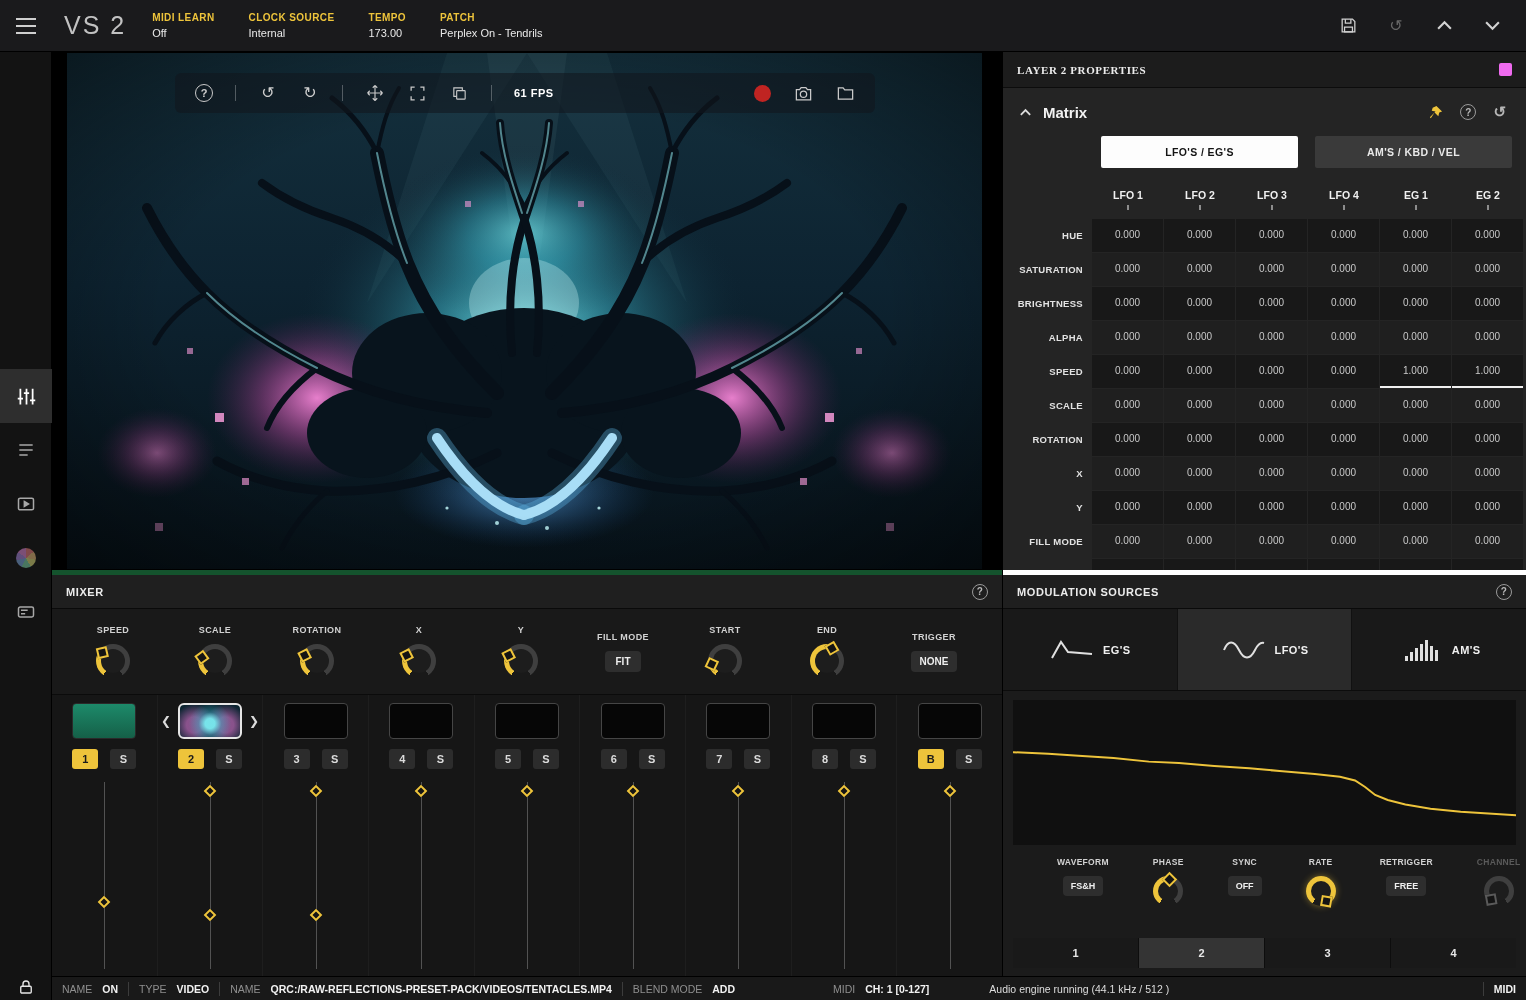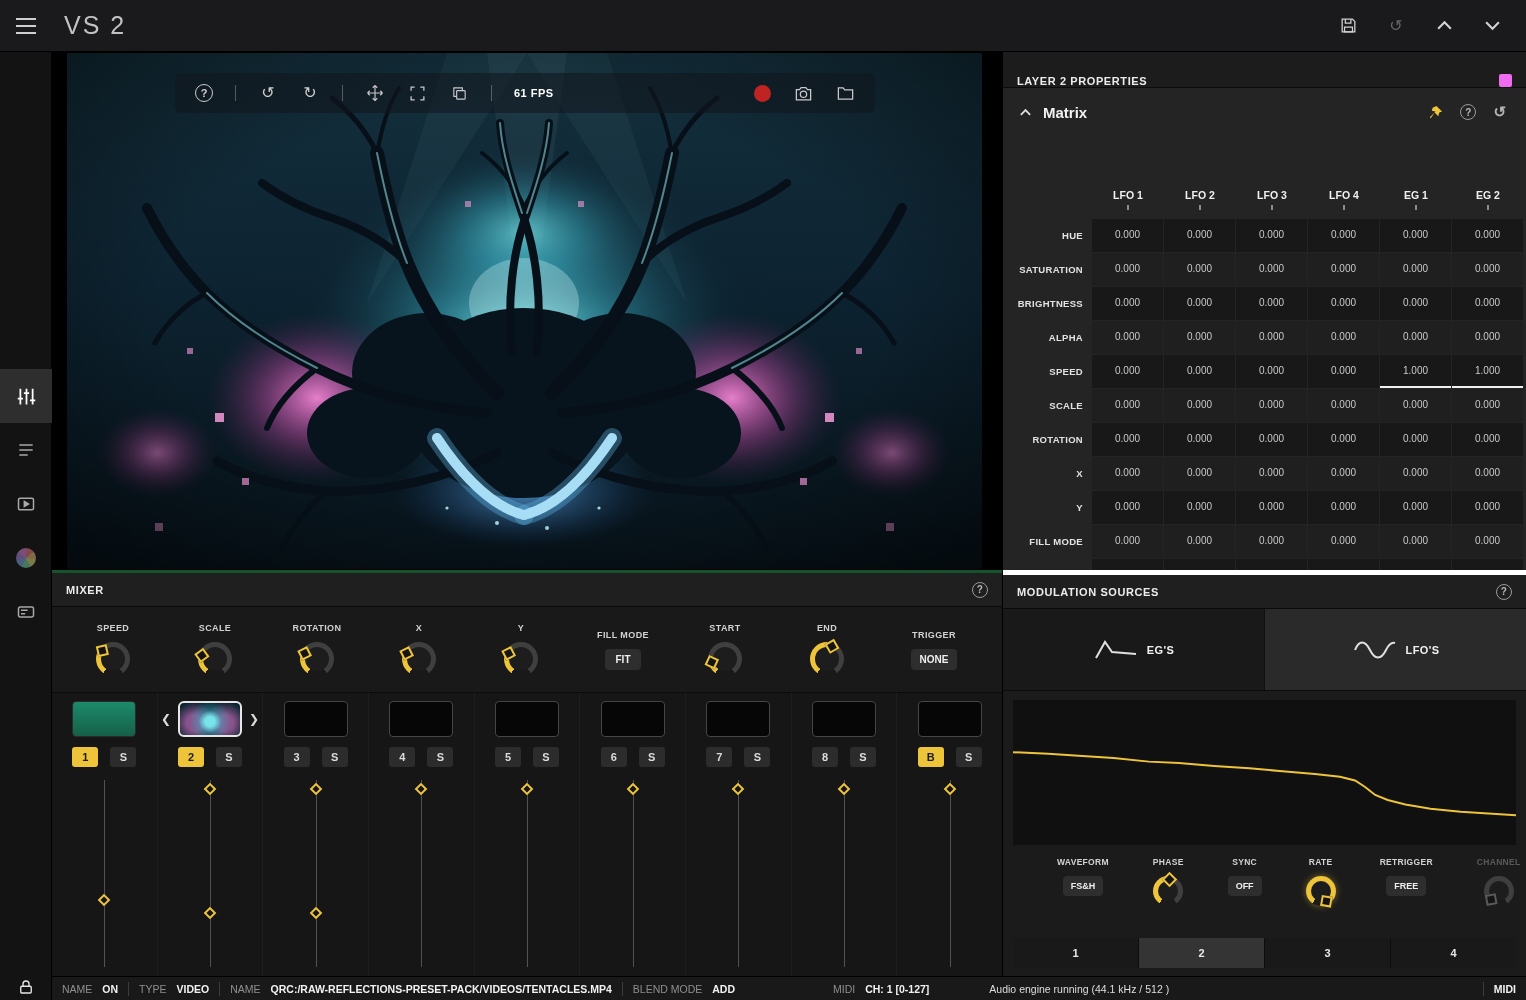--- a/index.html
+++ b/index.html
@@ -39,21 +39,21 @@
   .circ { width:18px; height:18px; border:1.5px solid #c9c9c9; border-radius:50%; font-size:11px; font-weight:700; }
   .fps { font-size:11px; font-weight:700; color:#fff; letter-spacing:.5px; white-space:nowrap; }
   .spacer { flex:1; }
   .record-dot { width:17px; height:17px; border-radius:50%; background:#c02422; cursor:pointer; }
 
   
   .panel-header { height:34px; display:flex; align-items:center; padding:0 14px; background:#1f1f1f; border-bottom:1px solid #0a0a0a; font-size:11px; font-weight:700; letter-spacing:.6px; color:#ececec; }
   .help-circle { margin-left:auto; width:16px; height:16px; border:1.5px solid #9a9a9a; border-radius:50%; color:#b9b9b9; font-size:10px; font-weight:700; display:flex; align-items:center; justify-content:center; cursor:pointer; }
 
   
-  .mixer { position:absolute; left:52px; top:570px; width:950px; height:406px; background:#161616; border-top:3px solid #14532d; }
+  .mixer { position:absolute; left:52px; top:570px; width:950px; height:406px; background:#161616; border-top:5px solid #14532d; }
   .mixer-controls { height:86px; display:flex; align-items:center; padding:0 10px; background:#191919; border-bottom:1px solid #0b0b0b; }
   .ctl { width:102px; display:flex; flex-direction:column; align-items:center; gap:9px; }
   .ctl:last-child { width:112px; }
   .ctl-label { font-size:9px; font-weight:700; color:#d2d2d2; letter-spacing:.4px; }
   .ctl-btn { min-width:36px; padding:5px 9px; background:#2e2e2e; border-radius:4px; font-size:10px; font-weight:700; color:#efefef; text-align:center; cursor:pointer; }
   .mixer-channels { height:286px; display:flex; }
   .chan { flex:1; display:flex; flex-direction:column; align-items:center; padding-top:8px; border-left:1px solid #1e1e1e; }
   .chan:first-child { border-left:none; }
   .thumb-wrap { position:relative; width:64px; height:36px; }
   .thumb { width:64px; height:36px; border-radius:4px; background:#060606; border:1px solid #454545; }
@@ -69,21 +69,21 @@
   .arrow.right { right:-17px; }
   .chan-btns { display:flex; gap:12px; margin-top:10px; }
   .num-btn,.s-btn { width:26px; height:20px; border-radius:3px; display:flex; align-items:center; justify-content:center; font-size:11px; font-weight:700; background:#2c2c2c; color:#dcdcdc; cursor:pointer; }
   .num-btn.on { background:var(--accent); color:#1b1b1b; }
   .slider { position:relative; flex:1; width:18px; margin:13px 0 12px; cursor:pointer; }
   .slider::before { content:''; position:absolute; left:50%; top:0; bottom:0; width:1px; background:#525252; }
   .fader-diamond { position:absolute; left:50%; width:9px; height:9px; background:#151515; border:2px solid var(--accent); transform:translate(-50%,-50%) rotate(45deg); }
 
   
   .right-panel { position:absolute; left:1002px; top:52px; width:524px; height:924px; background:#1e1e1e; border-left:1px solid #000; }
-  .layer-header { height:36px; display:flex; align-items:flex-end; padding:0 14px; font-size:11px; font-weight:700; letter-spacing:.6px; color:#ececec; background:#1c1c1c; border-bottom:1px solid #0c0c0c; }
+  .layer-header { height:36px; display:flex; align-items:center; padding:0 14px; font-size:11px; font-weight:700; letter-spacing:.6px; color:#ececec; background:#1c1c1c; border-bottom:1px solid #0c0c0c;font-family:Liberation Serif, serif; }
   .layer-color { margin-left:auto; width:13px; height:13px; border-radius:2px; background:#ef6bef; cursor:pointer; }
 
   .matrix-section { position:absolute; left:0; right:0; top:36px; height:482px; background:#242424; overflow:hidden; }
   .matrix-title { height:48px; display:flex; align-items:center; padding:0 16px; gap:11px; font-size:15px; font-weight:700; color:#f2f2f2; }
   .chev { display:flex; cursor:pointer; }
   .mt-icons { margin-left:auto; display:flex; align-items:center; gap:17px; padding-right:4px; }
   .mt-icons .pin { color:var(--accent); display:flex; cursor:pointer; }
   .reset-glyph { color:#b5b5b5; font-size:15px; cursor:pointer; }
   .matrix-tabs { display:flex; gap:17px; padding:0 14px 0 98px; height:32px; }
   .mx-tab { flex:1; display:flex; align-items:center; justify-content:center; font-size:10.5px; font-weight:700; letter-spacing:.4px; background:#3a3a3a; color:#e9e9e9; border-radius:2px; cursor:pointer; }
@@ -140,20 +140,38 @@
 
 <div class="app">
 
   <header class="topbar">
     <div class="hamburger">
         <i></i>
         <i></i>
         <i></i>
       </div>
     <div class="logo">VS 2</div>
+    <div class="tb-fields">
+        <div class="tb-field">
+          <div class="tb-label">MIDI LEARN</div>
+          <div class="tb-value">Off</div>
+        </div>
+        <div class="tb-field">
+          <div class="tb-label">CLOCK SOURCE</div>
+          <div class="tb-value">Internal</div>
+        </div>
+        <div class="tb-field">
+          <div class="tb-label">TEMPO</div>
+          <div class="tb-value">173.00</div>
+        </div>
+        <div class="tb-field">
+          <div class="tb-label">PATCH</div>
+          <div class="tb-value">Perplex On - Tendrils</div>
+        </div>
+      </div>
     <div class="tb-actions">
       <span class="ticon">
         <svg width="19" height="19" viewBox="0 0 24 24" fill="none" stroke="#d2d2d2" stroke-width="1.6">
             <path d="M4 4 h13 l3 3 v13 h-16 z"></path>
             <path d="M8 4 v5 h7 v-5"></path>
             <path d="M7 14 h10 v6 h-10 z"></path>
           </svg>
       </span>
       <span class="ticon dim">↺</span>
       <span class="ticon">
@@ -535,20 +553,24 @@
         <span class="mt-icons">
           <span class="pin">
             <svg width="15" height="15" viewBox="0 0 16 16" fill="currentColor">
                 <path d="M9 1 L15 7 L12 8 L11 12 L7 8 L3 14 L2 13 L8 7 L4 6 L5 3 Z"></path>
               </svg>
           </span>
           <span class="help-circle" style="margin-left:0">?</span>
           <span class="reset-glyph">↺</span>
         </span>
       </div>
+      <div class="matrix-tabs">
+          <div class="mx-tab active">LFO'S / EG'S</div>
+          <div class="mx-tab">AM'S / KBD / VEL</div>
+        </div>
       <div class="matrix-table">
         <div class="mx-head">
             <div class="mx-corner"></div>
             <div class="mx-col">LFO 1</div>
             <div class="mx-col">LFO 2</div>
             <div class="mx-col">LFO 3</div>
             <div class="mx-col">LFO 4</div>
             <div class="mx-col">EG 1</div>
             <div class="mx-col">EG 2</div>
           </div>
@@ -670,20 +692,34 @@
             </span>
             <div class="mtab-label">EG'S</div>
           </div>
           <div class="mtab active">
             <span class="mtab-icon">
               <svg viewBox="0 0 44 22">
                 <path d="M2,11 C6,1 12,1 17,11 C22,21 28,21 33,11 C36,5 39,3 42,4" fill="none" stroke="#e0e0e0" stroke-width="2"></path>
               </svg>
             </span>
             <div class="mtab-label">LFO'S</div>
+          </div>
+          <div class="mtab">
+            <span class="mtab-icon">
+              <svg viewBox="0 0 44 22">
+                <rect x="6" y="17" width="3" height="5" fill="#e0e0e0"></rect>
+                <rect x="11" y="13" width="3" height="9" fill="#e0e0e0"></rect>
+                <rect x="16" y="9" width="3" height="13" fill="#e0e0e0"></rect>
+                <rect x="21" y="5" width="3" height="17" fill="#e0e0e0"></rect>
+                <rect x="26" y="1" width="3" height="21" fill="#e0e0e0"></rect>
+                <rect x="31" y="7" width="3" height="15" fill="#e0e0e0"></rect>
+                <rect x="36" y="11" width="3" height="11" fill="#e0e0e0"></rect>
+              </svg>
+            </span>
+            <div class="mtab-label">AM'S</div>
           </div>
         </div>
       <div class="lfo-display">
         <svg viewBox="0 0 100 100" preserveAspectRatio="none">
             <polyline vector-effect="non-scaling-stroke" points="0.00,36.00 7.00,37.00 13.00,38.50 20.00,40.00 27.00,42.50 33.00,43.50 40.00,45.50 47.00,47.00 53.00,49.00 60.00,51.00 65.00,53.00 68.00,55.50 70.00,60.00 72.00,65.50 74.50,69.00 78.00,72.00 83.00,75.00 89.00,77.00 100.00,79.50"></polyline>
           </svg>
       </div>
       <div class="mod-params">
           <div class="mp">
             <div class="mp-label">WAVEFORM</div>

